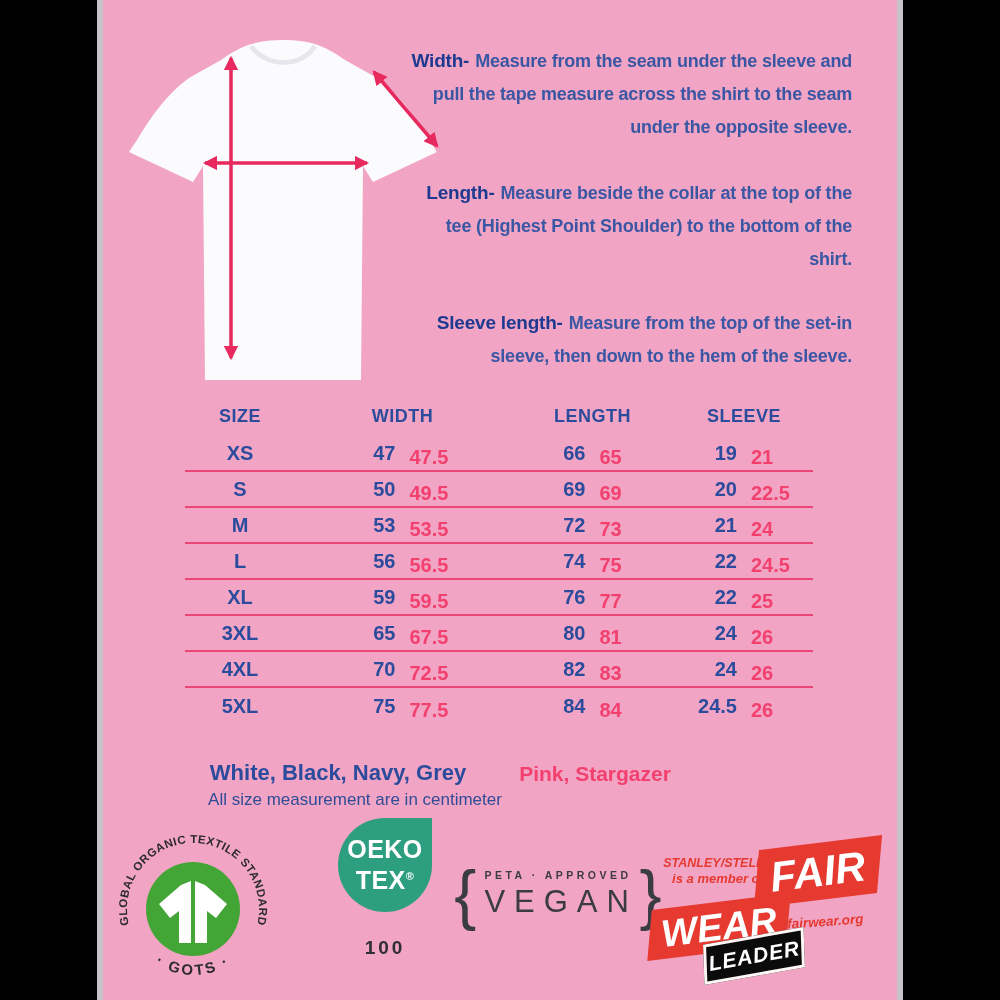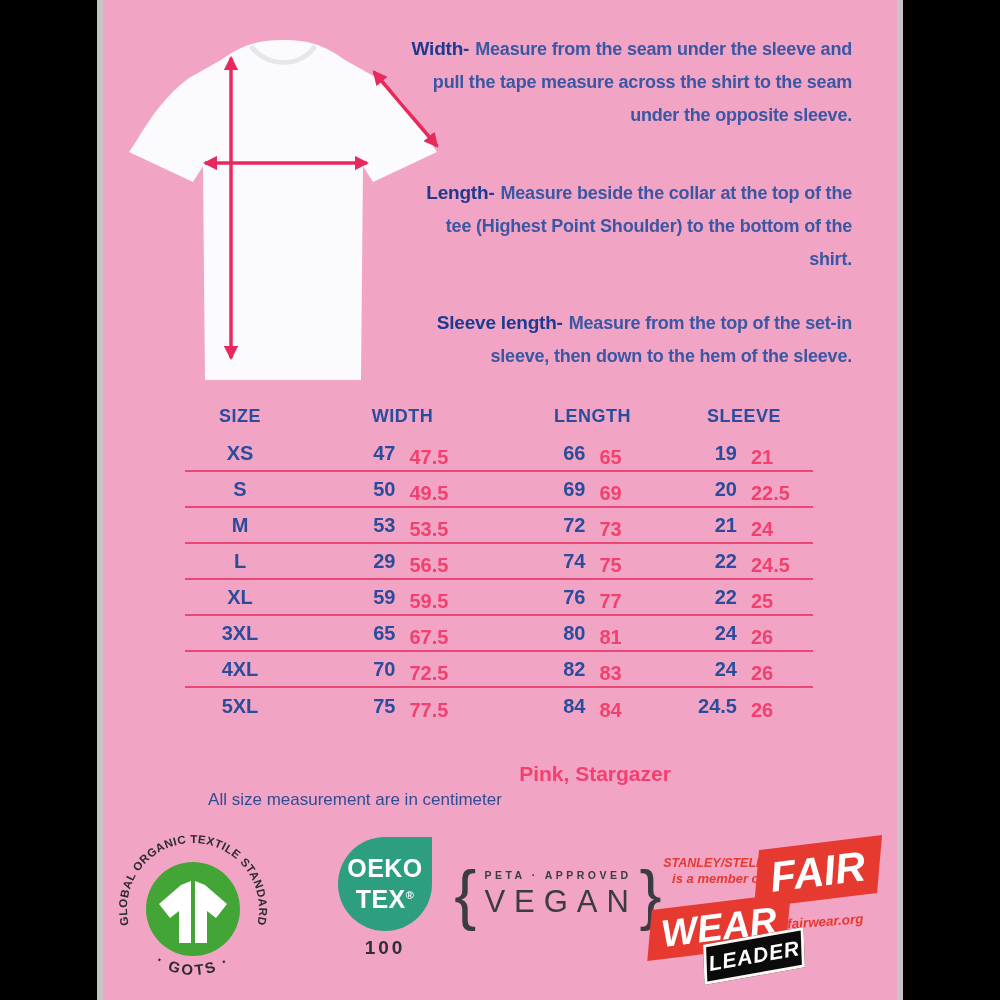--- a/index.html
+++ b/index.html
@@ -13,21 +13,21 @@
              background:#F2A4C4; overflow:hidden; }
 
   
   .tshirt-wrap { position:absolute; left:22px; top:34px; width:330px; height:352px; }
 
   
   .guide { position:absolute; right:45px; width:520px; text-align:right;
            color:#3A57A4; font-weight:bold; font-size:18px; line-height:33px;
            letter-spacing:-0.2px; }
   .guide .glabel { color:#1D3A90; font-size:19px; margin-right:6px; }
-  .g-width  { top:32px; }
+  .g-width  { top:44px; }
   .g-length { top:176px; }
   .g-sleeve { top:306px; }
 
   
   .size-table { position:absolute; left:82px; top:396px; width:628px; }
   .thead, .trow { display:grid; grid-template-columns:110px 215px 165px 138px;
                   align-items:center; }
   .thead { height:40px; font-size:18px; font-weight:bold; color:#2B4C9C;
            letter-spacing:0.5px; }
   .thead span { text-align:center; }
@@ -45,21 +45,21 @@
   .colors-primary { position:absolute; left:60px; top:760px; width:350px;
                     text-align:center; font-size:22px; font-weight:bold; color:#2B4C9C; }
   .colors-accent  { position:absolute; left:400px; top:762px; width:184px;
                     text-align:center; font-size:21px; font-weight:bold; color:#F2406F; }
   .note { position:absolute; left:60px; top:790px; width:384px; text-align:center;
           font-size:17px; color:#2F4C96; }
 
   
   .gots { position:absolute; left:10px; top:831px; width:160px; height:160px; }
 
-  .oeko-drop { position:absolute; left:235px; top:837px; width:94px; height:94px;
+  .oeko-drop { position:absolute; left:235px; top:818px; width:94px; height:94px;
                background:#2D9E80; border-radius:50% 0 50% 50%;
                display:flex; flex-direction:column; align-items:center; justify-content:center;
                color:#fff; font-weight:bold; font-size:25px; line-height:27px;
                letter-spacing:0.5px; }
   .oeko-drop sup { font-size:11px; vertical-align:super; }
   .oeko-sub { position:absolute; left:192px; top:936px; width:180px; text-align:center;
               color:#2E2E38; font-weight:bold; font-size:19px; line-height:23px;
               letter-spacing:3px; }
 
   .vegan { position:absolute; left:357px; top:856px; width:196px; height:76px;
@@ -184,21 +184,21 @@
               <span class="vb pink">73</span>
             </div>
             <div class="pair">
               <span class="va navy">21</span>
               <span class="vb pink">24</span>
             </div>
           </div>
           <div class="trow">
             <div class="size-cell navy"><span>L</span></div>
             <div class="pair">
-              <span class="va navy">29</span>
+              <span class="va navy">56</span>
               <span class="vb pink">56.5</span>
             </div>
             <div class="pair">
               <span class="va navy">74</span>
               <span class="vb pink">75</span>
             </div>
             <div class="pair">
               <span class="va navy">22</span>
               <span class="vb pink">24.5</span>
             </div>
@@ -259,20 +259,21 @@
               <span class="vb pink">84</span>
             </div>
             <div class="pair">
               <span class="va navy">24.5</span>
               <span class="vb pink">26</span>
             </div>
           </div>
         </div>
     </div>
 
+    <div class="colors-primary">White, Black, Navy, Grey</div>
     <div class="colors-accent">Pink, Stargazer</div>
     <div class="note">All size measurement are in centimeter</div>
 
     <svg class="gots" viewBox="0 0 160 160">
       <defs>
         <path id="gotsTop" d="M20.2,105.9 A66,66 0 1 1 139.8,105.9" fill="none"></path>
         <path id="gotsBottom" d="M33.3,124.7 A66,66 0 0 0 126.7,124.7" fill="none"></path>
       </defs>
       <circle cx="80" cy="78" r="47" fill="#43A536"></circle>
       <path d="M78,50 L68,54 L46,73 L57,87 L66,80 L66,112 L78,112 Z" fill="#FFFFFF"></path>

